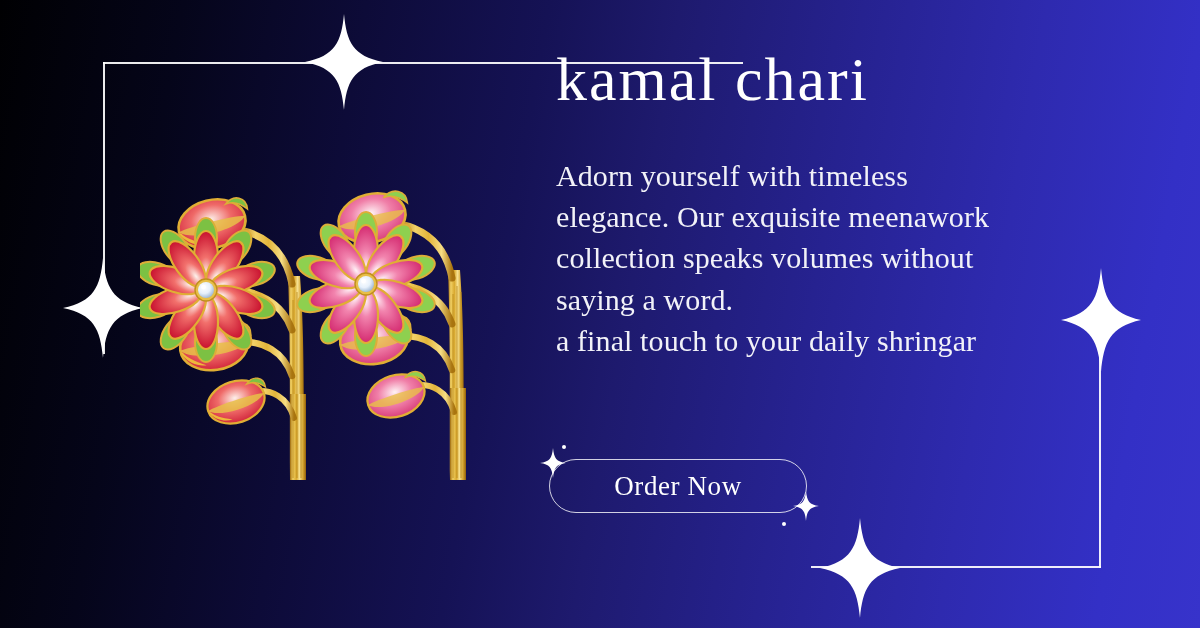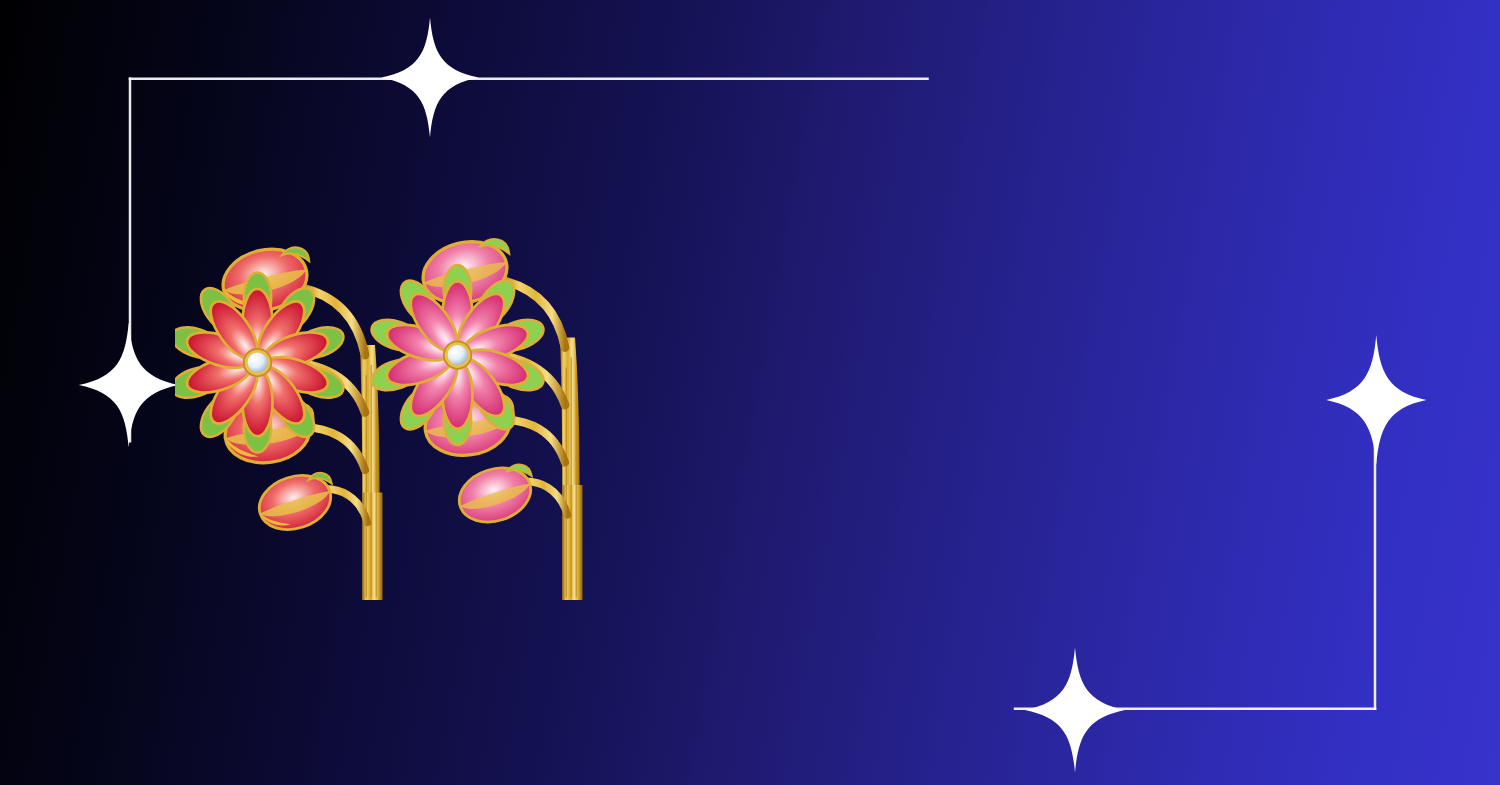--- a/index.html
+++ b/index.html
@@ -356,15 +356,40 @@
             <ellipse cx="0" cy="-32" rx="12" ry="27" transform="rotate(324)"></ellipse>
           </g>
           <circle cx="0" cy="0" r="11" fill="#e8bf48" stroke="#c08f1e" stroke-width="1.4"></circle>
           <circle cx="0" cy="0" r="8" fill="url(#gemShine)"></circle>
           <circle cx="-2.5" cy="-3" r="2.4" fill="#ffffff" opacity="0.95"></circle>
         </g>
       </g>
     </svg>
   </div>
 
-
+  <div class="content">
+    <h1 class="title">kamal chari</h1>
+    <div class="subcopy-wrap">
+      <p class="subcopy">Adorn yourself with timeless
+elegance. Our exquisite meenawork
+collection speaks volumes without
+saying a word.
+a final touch to your daily shringar</p>
+    </div>
+  </div>
+
+  <div class="cta-wrap">
+    <button class="cta">Order Now</button>
+    <span class="cta-sparkle cta-sp-tl">
+      <svg width="26" height="30" viewBox="0 0 26 30">
+        <path d="M13 0 C14 10.5 16.5 13.6 26 15 C16.5 16.4 14 19.5 13 30 C12 19.5 9.5 16.4 0 15 C9.5 13.6 12 10.5 13 0 Z" fill="#ffffff"></path>
+      </svg>
+    </span>
+    <span class="cta-dot cta-dot-tl"></span>
+    <span class="cta-sparkle cta-sp-br">
+      <svg width="26" height="30" viewBox="0 0 26 30">
+        <path d="M13 0 C14 10.5 16.5 13.6 26 15 C16.5 16.4 14 19.5 13 30 C12 19.5 9.5 16.4 0 15 C9.5 13.6 12 10.5 13 0 Z" fill="#ffffff"></path>
+      </svg>
+    </span>
+    <span class="cta-dot cta-dot-br"></span>
+  </div>
 
 </div>
 
 </body></html>

